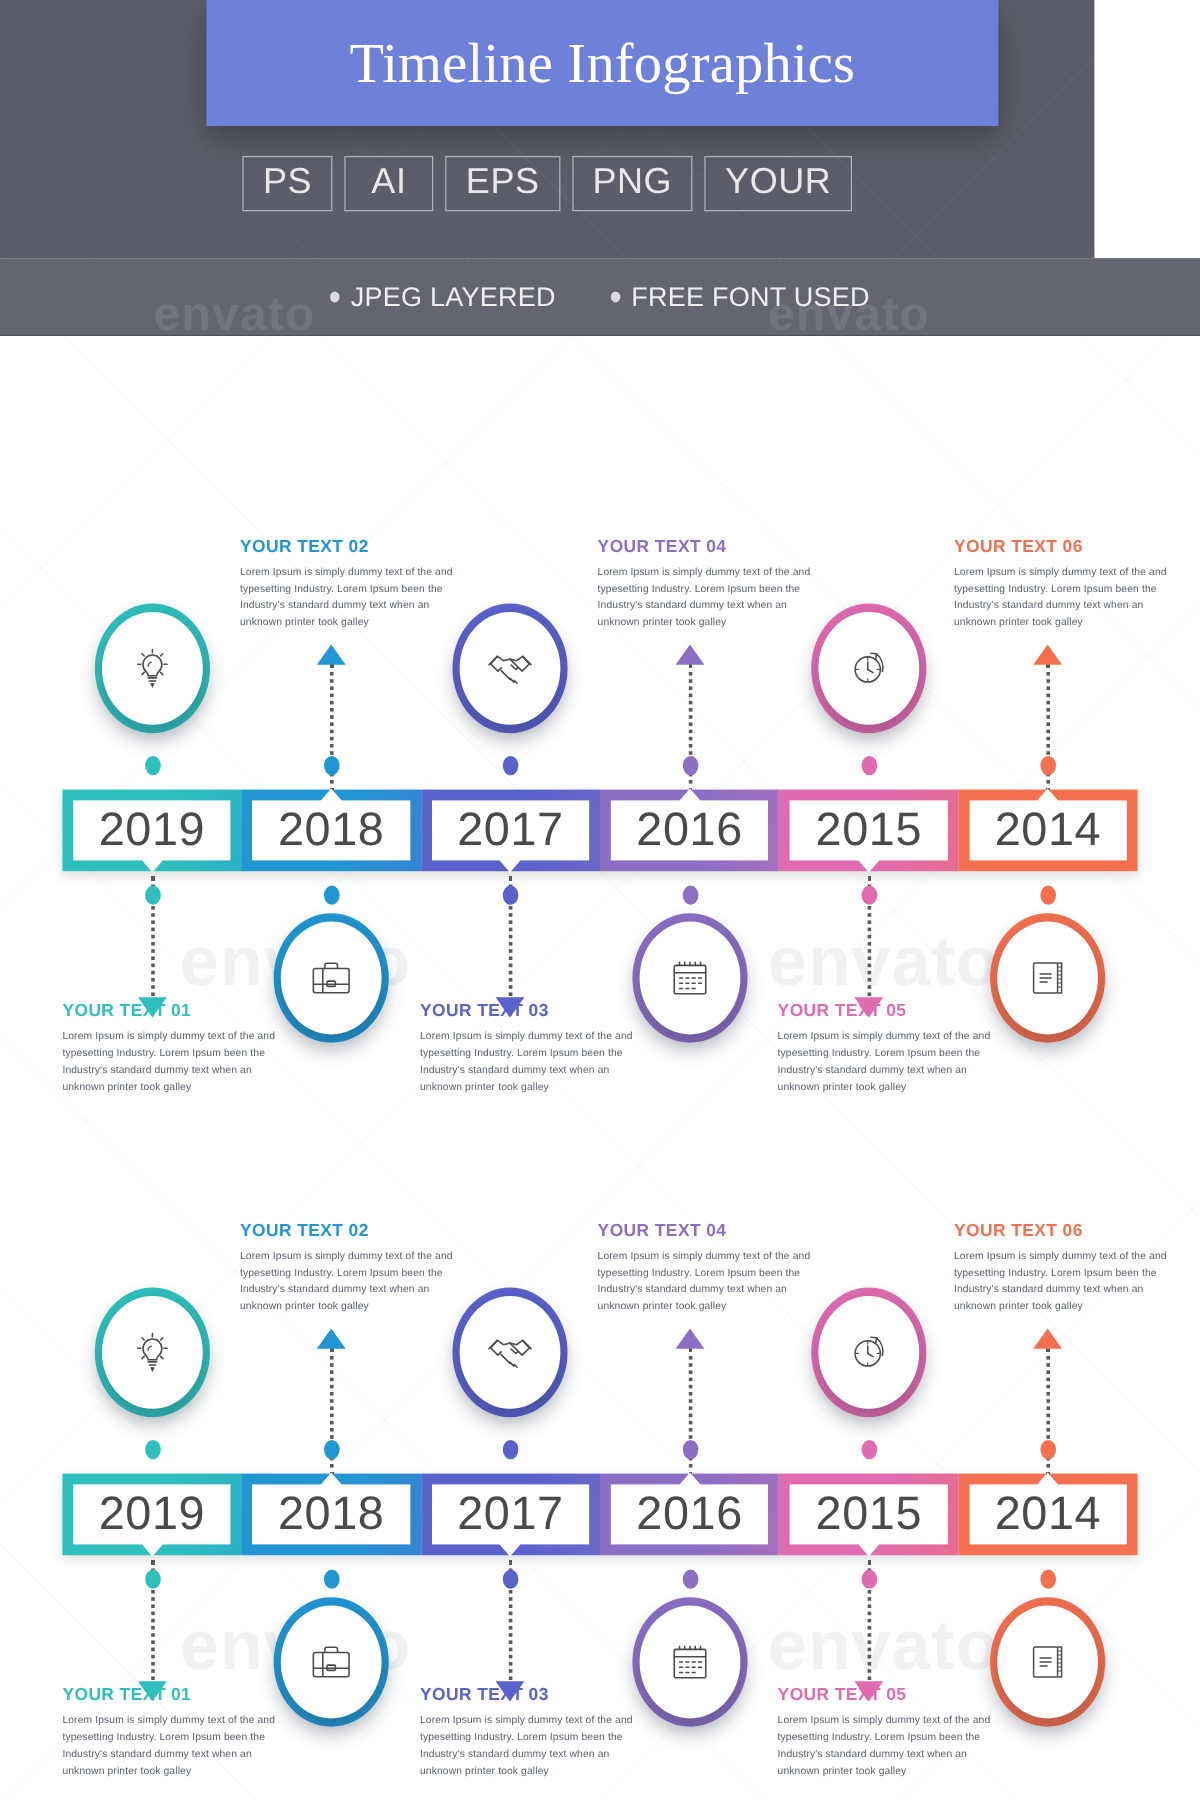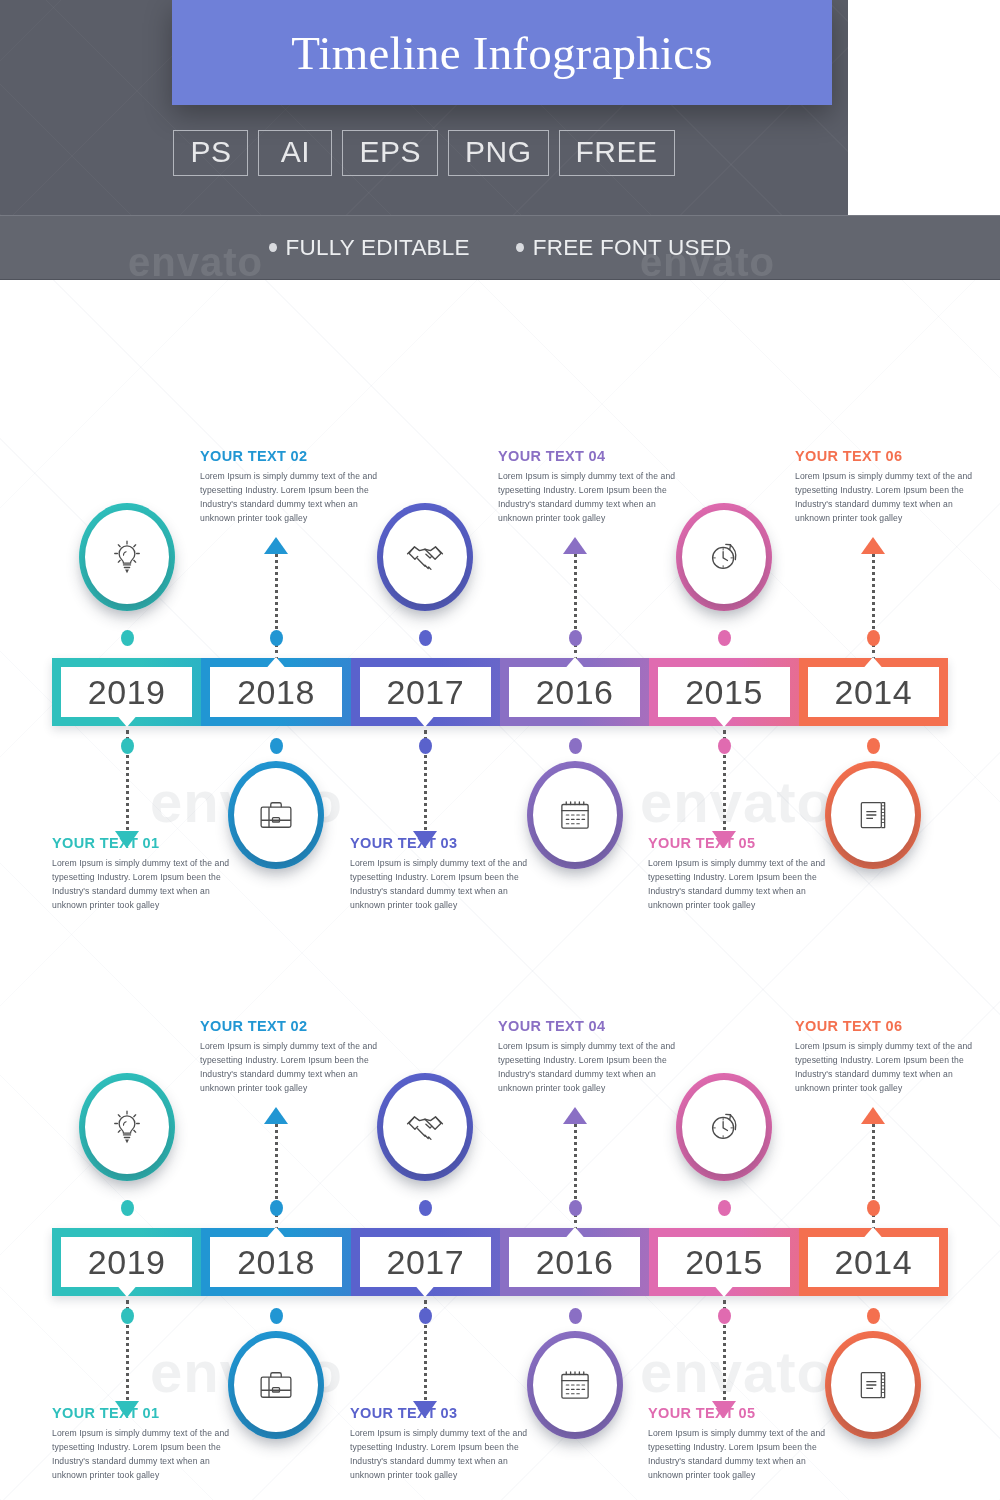--- a/index.html
+++ b/index.html
@@ -8,21 +8,21 @@
     width: 1000px;
     height: 1500px;
     background: #ffffff;
     font-family: "Liberation Sans", sans-serif;
     overflow: hidden;
   }
 
   
   .header {
     position: relative;
-    width: 848px;
+    width: 912px;
     height: 215px;
     background: #5b5e68;
     overflow: hidden;
   }
   .header-tex {
     position: absolute; inset: 0;
     background:
       repeating-linear-gradient(45deg, rgba(255,255,255,0.030) 0 1px, transparent 1px 92px),
       repeating-linear-gradient(-45deg, rgba(255,255,255,0.028) 0 1px, transparent 1px 118px);
     pointer-events: none;
@@ -131,21 +131,21 @@
     display: flex; align-items: center; justify-content: center;
   }
   .seg .plate {
     position: absolute;
     left: 9px; right: 9px; top: 9px; bottom: 9px;
     background: #ffffff;
   }
   .seg .year {
     position: relative;
     z-index: 3;
-    font-size: 34px;
+    font-size: 39px;
     font-weight: 400;
     color: #4a4a4a;
     letter-spacing: 0.5px;
   }
   
   .notch {
     position: absolute;
     left: 50%; transform: translateX(-50%);
     width: 0; height: 0; z-index: 2;
     border-left: 19px solid transparent;
@@ -219,30 +219,30 @@
 
   <div class="title-band">
     <h1>Timeline Infographics</h1>
   </div>
 
   <div class="formats">
     <div class="fmt">PS</div>
     <div class="fmt">AI</div>
     <div class="fmt">EPS</div>
     <div class="fmt">PNG</div>
-    <div class="fmt">FREE</div>
+    <div class="fmt">YOUR</div>
   </div>
 </div>
 
 <div class="featbar">
   <div class="wm" style="left:128px">envato</div>
   <div class="wm" style="left:640px">envato</div>
   <div class="feat">
     <span class="dot"></span>
-    <span>FULLY EDITABLE</span>
+    <span>JPEG LAYERED</span>
   </div>
   <div class="feat">
     <span class="dot"></span>
     <span>FREE FONT USED</span>
   </div>
 </div>
 
 <div class="canvas">
   <div class="bg-tex"></div>
 

